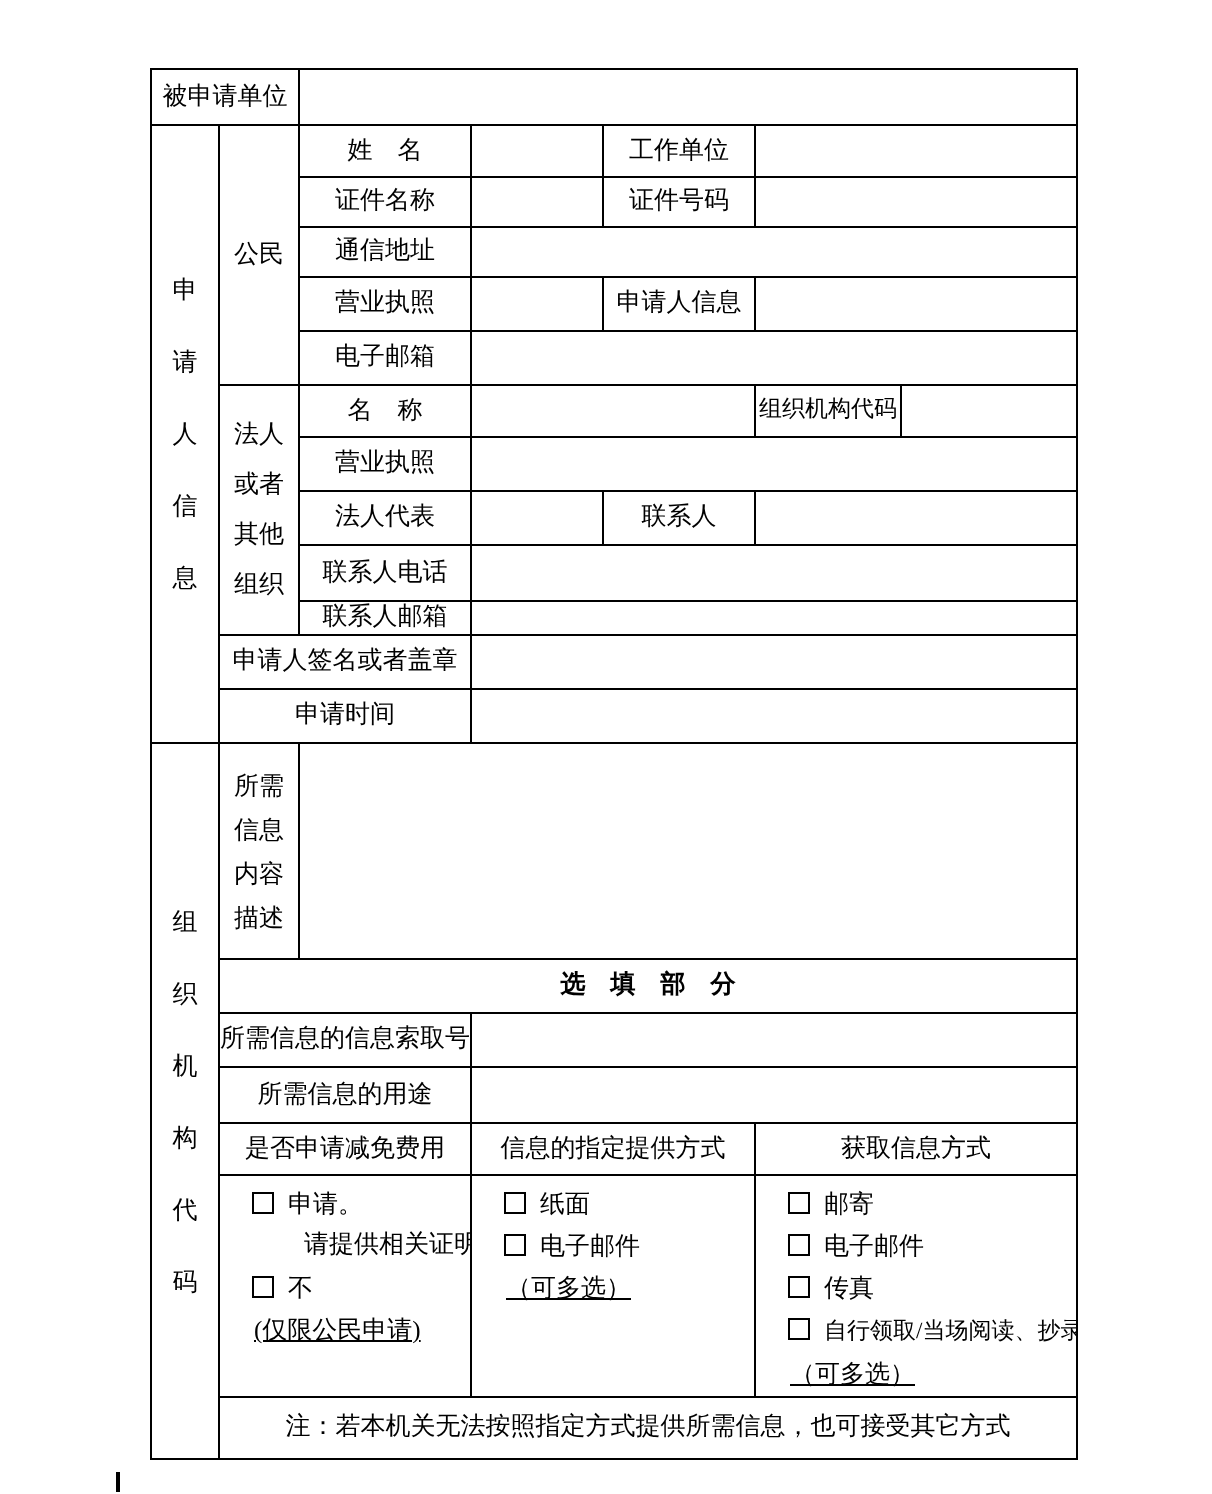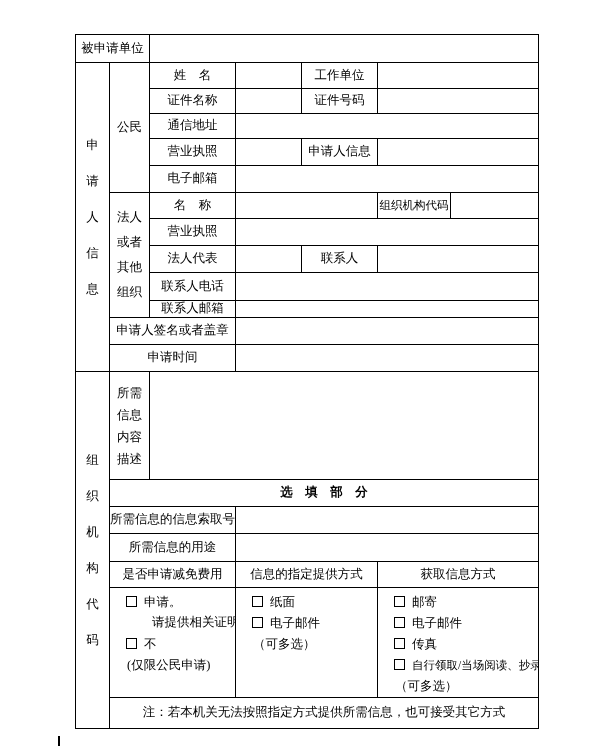--- a/index.html
+++ b/index.html
@@ -24,21 +24,21 @@
   .wrap2  { word-break:break-all; line-height:22px; padding:0 7px; }
   .small  { font-size:11.5px; }
   .bold   { font-weight:bold; }
   .cbcell { text-align:left; vertical-align:top; padding:4px 2px 0 4px; }
   .cbl    { line-height:21px; white-space:nowrap;margin-left:12px; }
   .cb {
     display:inline-block; width:9px; height:9px; border:1px solid #000;
     margin-right:7px; vertical-align:-1px; background:#fff;
   }
   .indent1 { padding-left:26px;font-family:Liberation Mono, monospace; }
-  .tight   { padding-left:1px; }
+  .tight   { padding-left:1px;text-decoration:underline; }
   .cursor {
     position:absolute; left:58px; top:736px; width:2px; height:10px; background:#000;
   }
 </style>
 </head>
 <body>
 
 <div class="page">
 
 

